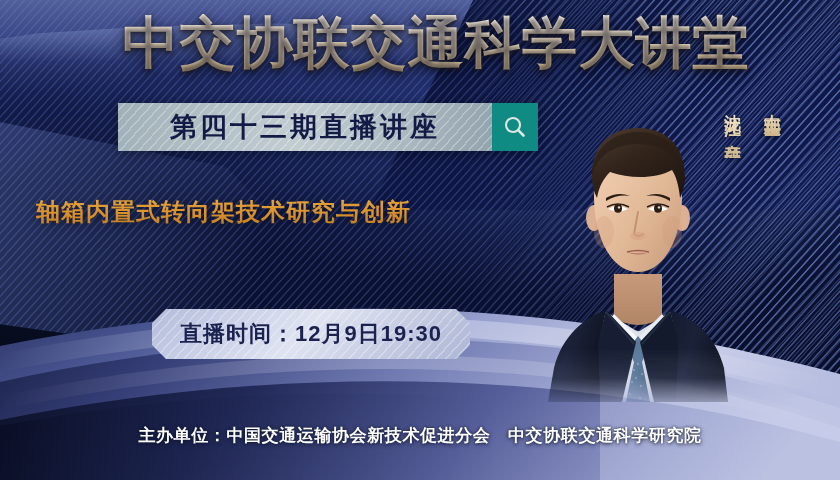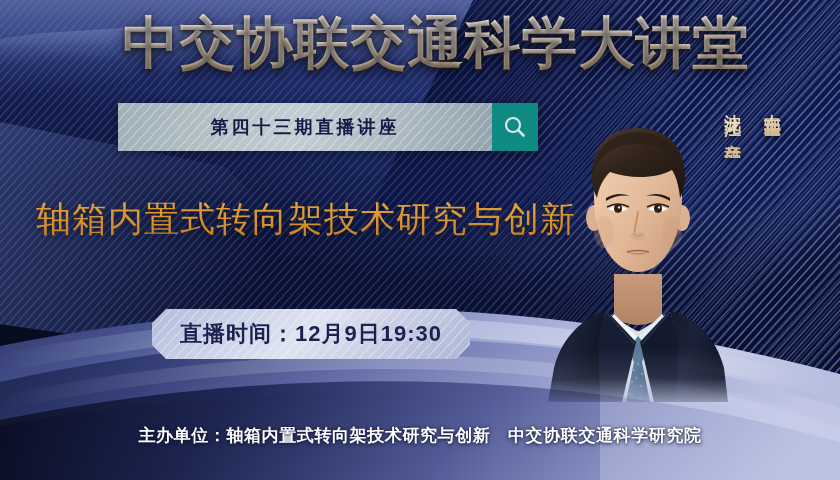--- a/index.html
+++ b/index.html
@@ -131,34 +131,34 @@
   .sub-band-body::after{
     content:""; position:absolute; inset:0;
     background-image: repeating-linear-gradient(-48deg,
       rgba(255,255,255,0) 0 3px,
       rgba(255,255,255,.28) 3px 4.4px,
       rgba(255,255,255,0) 4.4px 7px);
     pointer-events:none;
   }
   .sub-band-text {
     position:relative; z-index:2;
-    font-size:18px; font-weight:bold;
+    font-size:27px; font-weight:bold;
     color:#121a45; letter-spacing:3px;
   }
   .sub-band-icon {
     flex:0 0 46px;
     background:#108b83;
     display:flex; align-items:center; justify-content:center;
   }
   .sub-band-icon svg { display:block; }
 
   
   .lecture-title {
     position:absolute; left:36px; top:196px;
-    font-size:35px; font-weight:normal;
+    font-size:24px; font-weight:bold;
     letter-spacing:1px;
     white-space:nowrap;
     color:#d8922c;
     background: linear-gradient(180deg, #e7a73d 0%, #d9912c 55%, #c07c20 100%);
     -webkit-background-clip:text; background-clip:text;
     -webkit-text-fill-color:transparent;
     filter: drop-shadow(0 2px 5px rgba(4,8,26,.65));
   }
 
   
@@ -397,15 +397,15 @@
       <path d="M58,204 L88,236 L74,296 L52,296 L50,236 Z" fill="#171e33"></path>
       <path d="M122,204 L92,236 L106,296 L128,296 L130,236 Z" fill="#131a2c"></path>
       <path d="M58,206 L86,238" stroke="#2b3550" stroke-width="1.6" fill="none" opacity=".8"></path>
       <path d="M122,206 L94,238" stroke="#2b3550" stroke-width="1.6" fill="none" opacity=".8"></path>
     </svg>
   </div>
 
   <div class="vcol vcol-name">沈龙江 产品研发中心副总监</div>
   <div class="vcol vcol-company">中车株洲电力机车有限公司</div>
 
-  <div class="footer">主办单位：轴箱内置式转向架技术研究与创新　中交协联交通科学研究院</div>
+  <div class="footer">主办单位：中国交通运输协会新技术促进分会　中交协联交通科学研究院</div>
 
 </div>
 
 </body></html>

